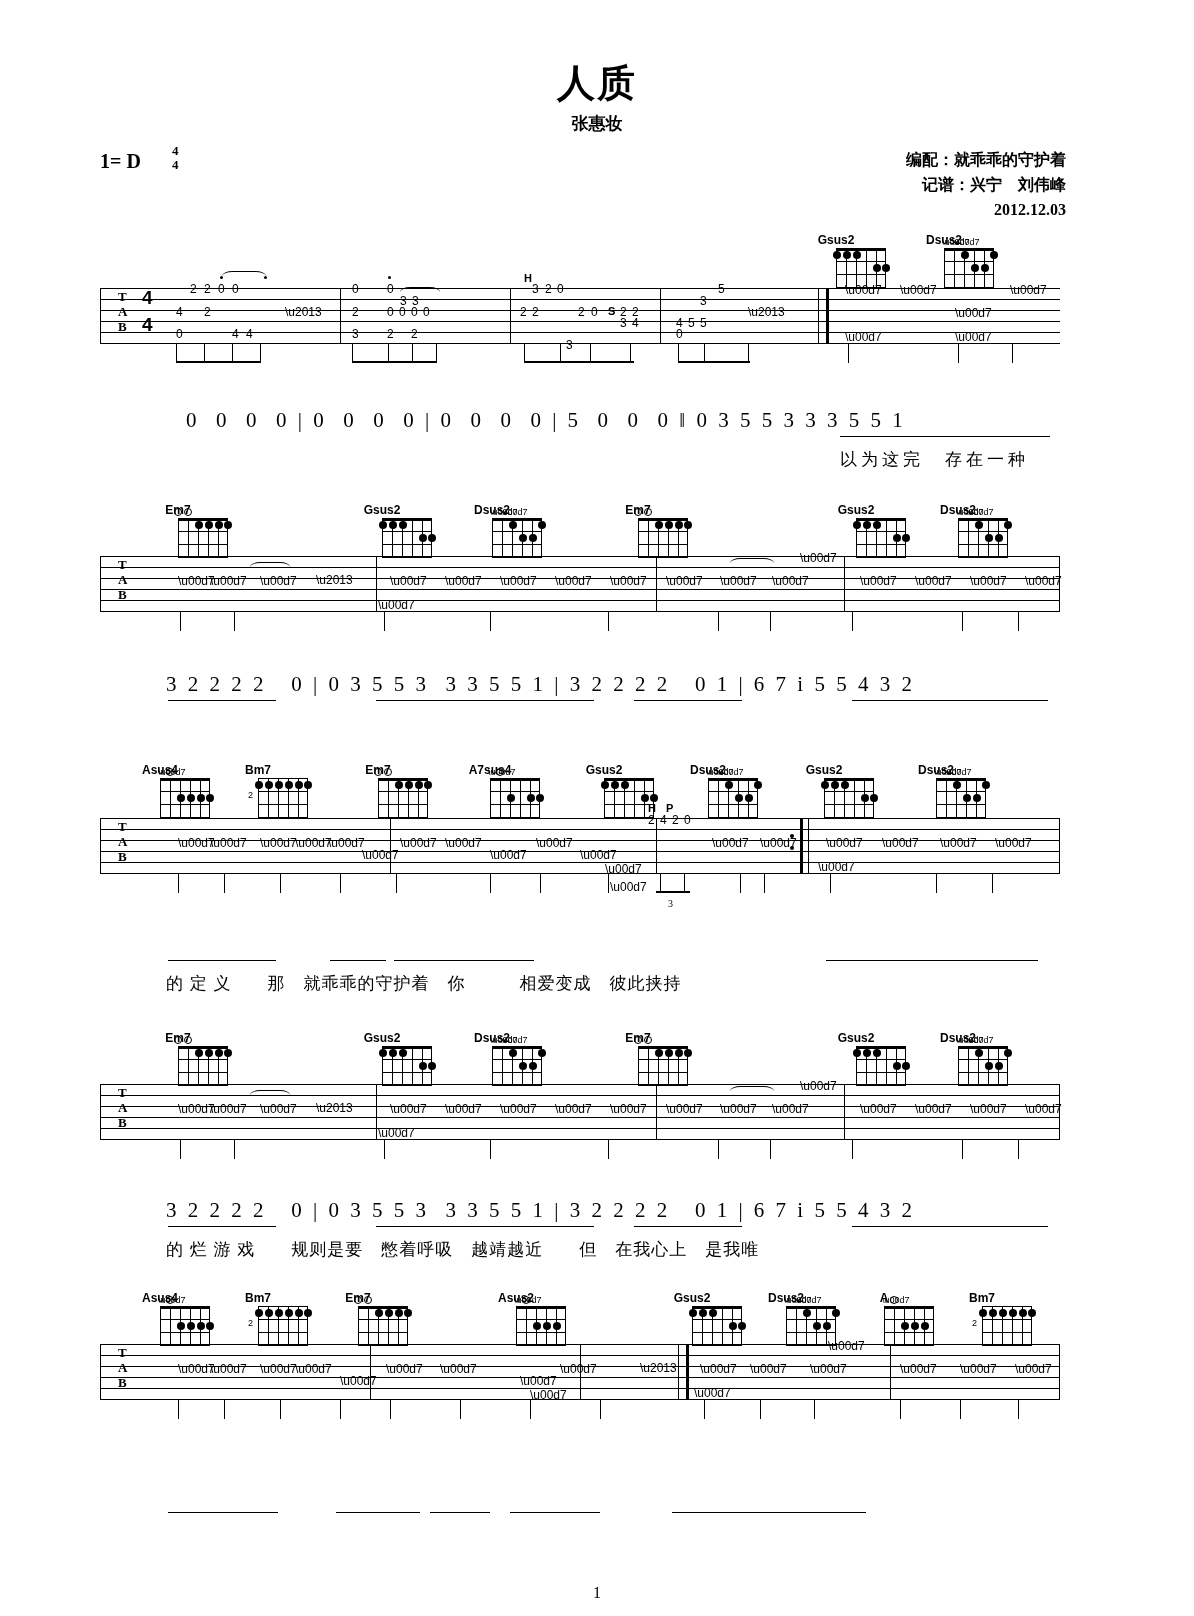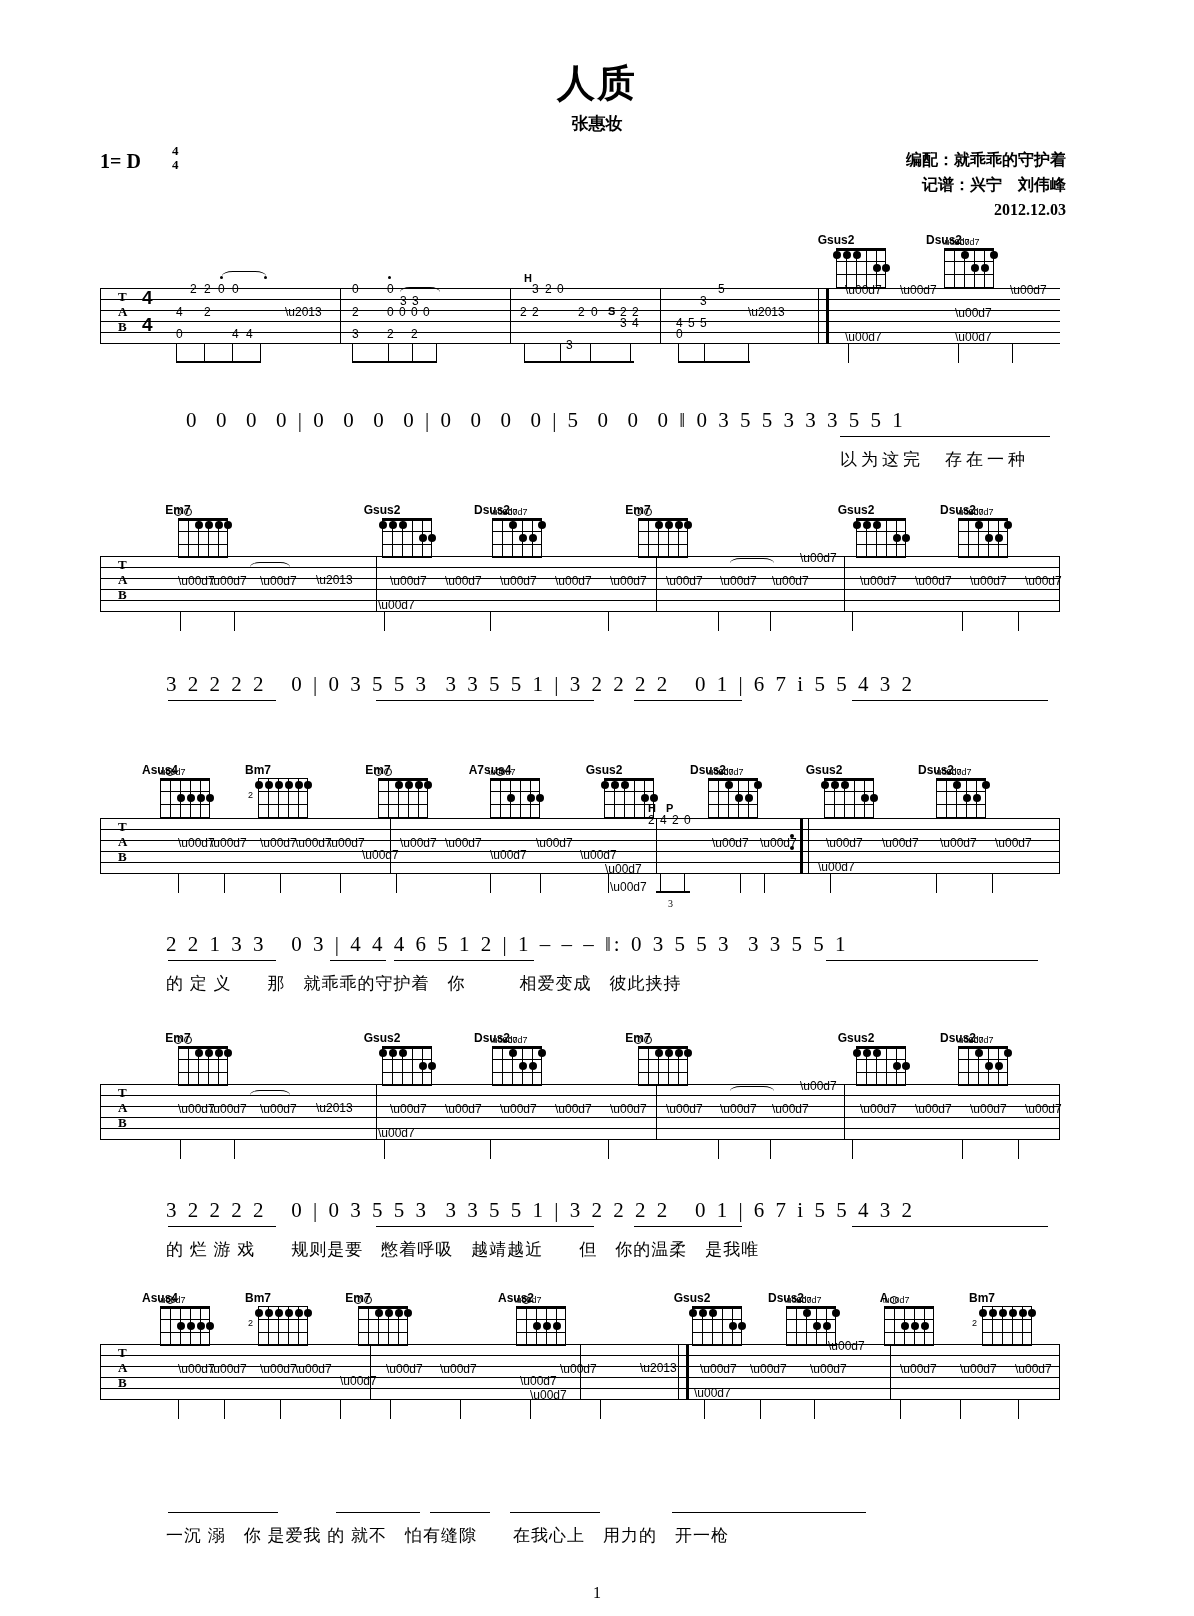--- a/index.html
+++ b/index.html
@@ -642,21 +642,20 @@
         <i class="h" style="top:39px;"></i>
       <div class="mute" style="left:-2px;top:-10px;">\u00d7</div>
         <div class="mute" style="left:8px;top:-10px;">\u00d7</div>
       <div class="dot" style="left:17px;top:3px;"></div>
         <div class="dot" style="left:27px;top:16px;"></div>
       <div class="dot" style="left:37px;top:16px;"></div>
         <div class="dot" style="left:46px;top:3px;"></div>
     </div>
   </div>
 
-  <div class="numrow" style="left:166px;top:932px;letter-spacing:3px;">2 2 1 3 3   0 3 | 4 4 4 6 5 1 2 | 1 – – – ‖: 0 3 5 5 3  3 3 5 5 1</div>
   <div class="lyricrow" style="left:166px;top:972px;letter-spacing:1px;">的 定 义　　那　就乖乖的守护着　你　　　相爱变成　彼此挟持</div>
   <div class="underline" style="left:168px;top:960px;width:108px;"></div>
   <div class="underline" style="left:330px;top:960px;width:56px;"></div>
   <div class="underline" style="left:394px;top:960px;width:140px;"></div>
   <div class="underline" style="left:826px;top:960px;width:212px;"></div>
 
   <div class="sys" style="left:100px;top:1084px;width:960px;height:70px;">
     <div class="stafflines">
       <i style="top:0px;width:960px;"></i>
         <i style="top:11px;width:960px;"></i>
@@ -828,21 +827,21 @@
       <div class="mute" style="left:-2px;top:-10px;">\u00d7</div>
         <div class="mute" style="left:8px;top:-10px;">\u00d7</div>
       <div class="dot" style="left:17px;top:3px;"></div>
         <div class="dot" style="left:27px;top:16px;"></div>
       <div class="dot" style="left:37px;top:16px;"></div>
         <div class="dot" style="left:46px;top:3px;"></div>
     </div>
   </div>
 
   <div class="numrow" style="left:166px;top:1198px;letter-spacing:3px;">3 2 2 2 2   0 | 0 3 5 5 3  3 3 5 5 1 | 3 2 2 2 2   0 1 | 6 7 i 5 5 4 3 2</div>
-  <div class="lyricrow" style="left:166px;top:1238px;letter-spacing:1px;">的 烂 游 戏　　规则是要　憋着呼吸　越靖越近　　但　你的温柔　是我唯</div>
+  <div class="lyricrow" style="left:166px;top:1238px;letter-spacing:1px;">的 烂 游 戏　　规则是要　憋着呼吸　越靖越近　　但　在我心上　是我唯</div>
   <div class="underline" style="left:168px;top:1226px;width:108px;"></div>
   <div class="underline" style="left:376px;top:1226px;width:218px;"></div>
   <div class="underline" style="left:634px;top:1226px;width:108px;"></div>
   <div class="underline" style="left:852px;top:1226px;width:196px;"></div>
 
   <div class="sys" style="left:100px;top:1344px;width:960px;height:70px;">
     <div class="stafflines">
       <i style="top:0px;width:960px;"></i>
         <i style="top:11px;width:960px;"></i>
         <i style="top:22px;width:960px;"></i>
@@ -1060,21 +1059,20 @@
         <i class="h" style="top:39px;"></i>
       <div class="dot" style="left:-3px;top:3px;"></div>
         <div class="dot" style="left:7px;top:3px;"></div>
         <div class="dot" style="left:17px;top:3px;"></div>
       <div class="dot" style="left:27px;top:3px;"></div>
         <div class="dot" style="left:37px;top:3px;"></div>
         <div class="dot" style="left:46px;top:3px;"></div>
     </div>
   </div>
 
-  <div class="lyricrow" style="left:166px;top:1524px;letter-spacing:1px;">一沉 溺　你 是爱我 的 就不　怕有缝隙　　在我心上　用力的　开一枪</div>
   <div class="underline" style="left:168px;top:1512px;width:110px;"></div>
   <div class="underline" style="left:336px;top:1512px;width:84px;"></div>
   <div class="underline" style="left:430px;top:1512px;width:60px;"></div>
   <div class="underline" style="left:510px;top:1512px;width:90px;"></div>
   <div class="underline" style="left:672px;top:1512px;width:194px;"></div>
 
   <div class="pagenum">1</div>
 </div>
 
 </body></html>

